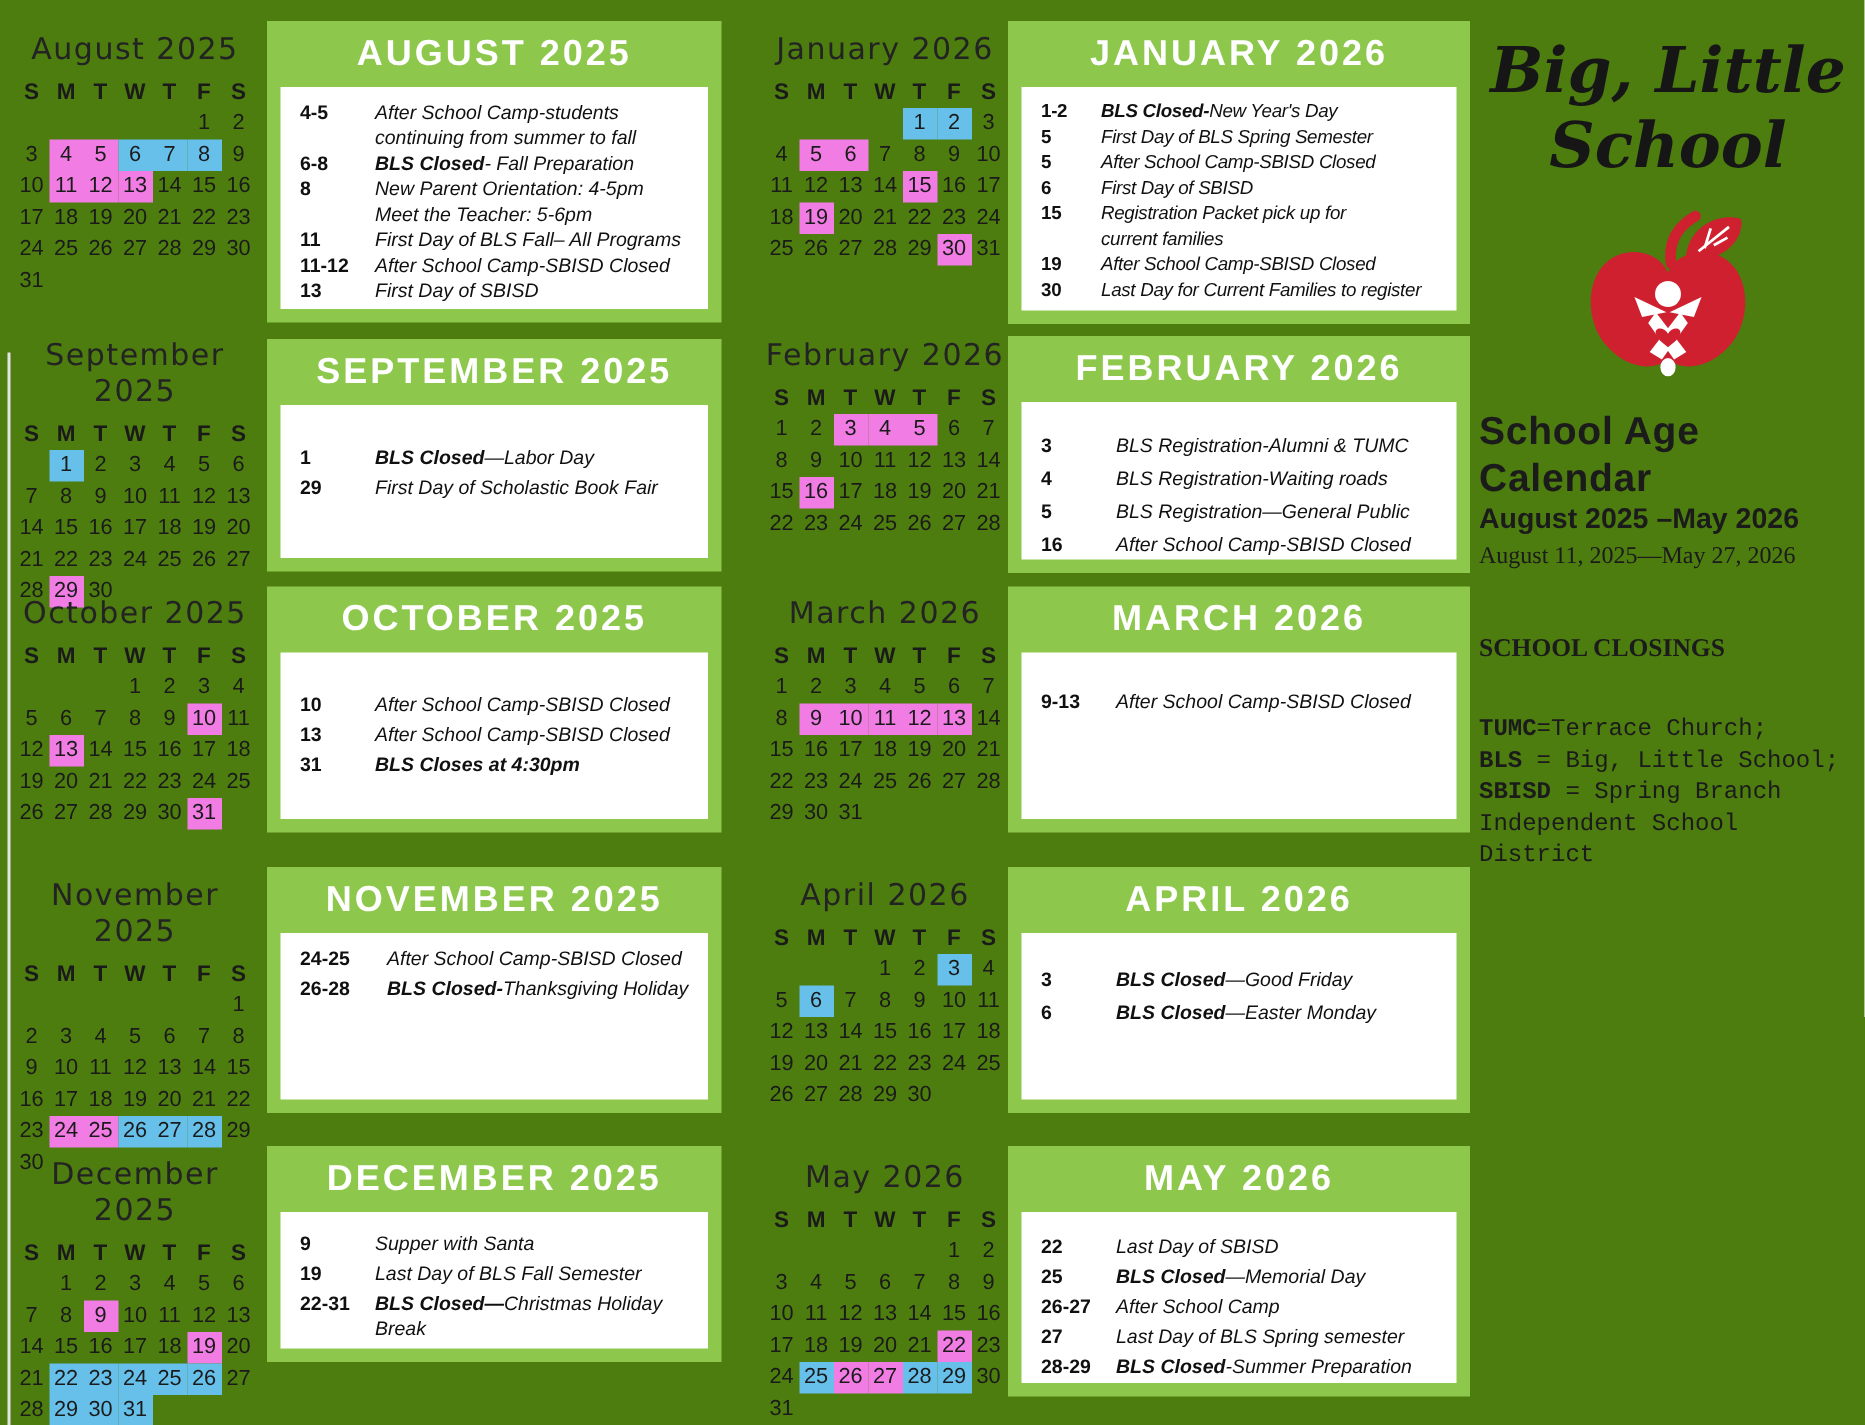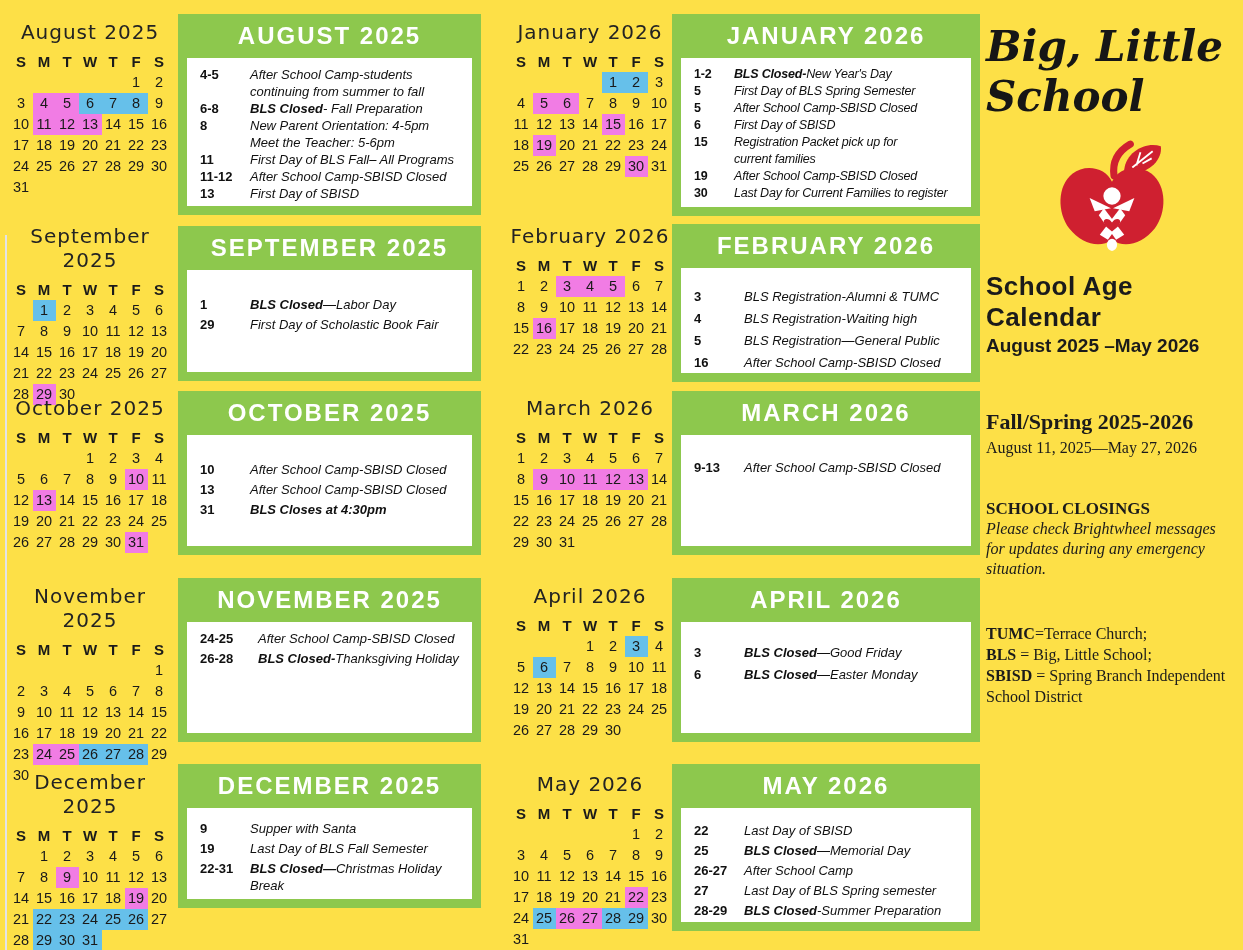--- a/index.html
+++ b/index.html
@@ -1,21 +1,21 @@
 <!DOCTYPE html>
 <html style="--green: #8dc84d; --pink: #f17ce4; --blue: #66c0ea; --red: #cf2030;"><head>
 <meta charset="utf-8">
 <style>
   :root{
     --green:#8dc84d; --pink:#f17ce4; --blue:#66c0ea; --red:#cf2030; --ink:#1b1b1b;
   }
   *{box-sizing:border-box; margin:0; padding:0;}
   html,body{background:#fff;}
   body{font-family:"Liberation Sans",sans-serif; color:var(--ink);}
-  #canvas{position:relative; width:1243px; height:950px; background:#fde047; overflow:hidden;}
+  #canvas{position:relative; width:1243px; height:950px; background:#4d7c0f; overflow:hidden;}
 
   .scan-line{position:absolute; left:5px; top:235px; width:2px; height:715px; background:#e3e3e6;}
 
   
   .mini-cal{position:absolute; width:164px;}
   .cal-title{text-align:center; font-size:20px; letter-spacing:1px; color:#232323; font-family:"DejaVu Sans",sans-serif;}
   .cal-grid{display:grid; grid-template-columns:repeat(7,23px); margin-top:7px; justify-content:center;}
   .cal-cell{height:21px; line-height:21px; text-align:center; font-size:14.5px; color:#1a1a1a;}
   .cal-head{font-weight:700; font-size:15px;}
   .hl-pink{background:var(--pink);}
@@ -62,31 +62,31 @@
   [data-month="6"] .event-body{padding-top:20px;}
   [data-month="6"] .event-row{margin-bottom:5px;}
   [data-month="7"] .event-body{padding-top:24px;}
   [data-month="8"] .event-body{padding-top:22px;}
   [data-month="8"] .event-row{margin-bottom:5px;}
   [data-month="9"] .event-body{padding-top:14px;}
 
   
   .side{position:absolute; left:986px; top:14px; width:252px;}
   .logo-script{font-family:"DejaVu Serif",serif; font-style:italic; font-weight:700;
-    font-size:42px; line-height:1.2; color:#161616; margin-top:8px;}
+    font-size:42px; line-height:1.2; text-align:center; color:#161616; margin-top:8px;}
   .apple-wrap{width:122px; margin:16px auto 0;}
   .subtitle1{font-size:26px; font-weight:800; text-align:left; margin-top:14px; letter-spacing:0.5px;}
   .subtitle2{font-size:19px; font-weight:700; margin-top:2px;}
   .serif{font-family:"Liberation Serif",serif;}
   .term-title{font-size:22px; font-weight:700; margin-top:52px;}
   .term-dates{font-size:16px; margin-top:4px;}
   .closings{margin-top:42px; font-size:16px; line-height:20px;}
   .closings-title{font-weight:700; font-size:17px;}
   .closings-italic{font-style:italic;}
-  .legend{margin-top:44px; font-size:16px; line-height:21px;}
+  .legend{margin-top:34px; font-size:16px; line-height:21px;font-family:Liberation Mono, monospace;}
   .legend b{font-weight:800;}
   .footnote{margin-top:20px; font-size:16px; line-height:21px;}
 </style>
 </head>
 <body>
 
 <div id="canvas">
   <div class="scan-line"></div>
 
   <section data-month="0">
@@ -552,21 +552,21 @@
     </div>
     <div class="event-box pos-box-6">
       <div class="event-header">FEBRUARY 2026</div>
       <div class="event-body">
           <div class="event-row">
             <span class="event-date">3</span>
             <span class="event-text">BLS Registration-Alumni &amp; TUMC</span>
           </div>
           <div class="event-row">
             <span class="event-date">4</span>
-            <span class="event-text">BLS Registration-Waiting high</span>
+            <span class="event-text">BLS Registration-Waiting roads</span>
           </div>
           <div class="event-row">
             <span class="event-date">5</span>
             <span class="event-text">BLS Registration—General Public</span>
           </div>
           <div class="event-row">
             <span class="event-date">16</span>
             <span class="event-text">After School Camp-SBISD Closed</span>
           </div>
         </div>
@@ -783,26 +783,24 @@
         <path d="M61 68 L82 58 L77 71 Z" fill="#fff"></path>
         <path d="M52 68 L72 94 L64 99 L47 75 Z" fill="#fff"></path>
         <path d="M68 68 L48 94 L56 99 L73 75 Z" fill="#fff"></path>
         <path d="M60 82 C57 77 51 78 52 82 C53 86 57 88 60 91 C63 88 67 86 68 82 C69 78 63 77 60 82 Z" fill="#cf2030"></path>
       </svg>
     </div>
 
     <div class="subtitle1">School Age Calendar</div>
     <div class="subtitle2">August 2025 –May 2026</div>
 
-    <div class="serif term-title">Fall/Spring 2025-2026</div>
     <div class="serif term-dates">August 11, 2025—May 27, 2026</div>
 
     <div class="serif closings">
       <div class="closings-title">SCHOOL CLOSINGS</div>
-      <div class="closings-italic">Please check Brightwheel messages for updates during any emergency situation.</div>
     </div>
 
     <div class="serif legend">
         <div><b>TUMC</b>=Terrace Church;</div>
         <div><b>BLS</b> = Big, Little School;</div>
         <div><b>SBISD</b> = Spring Branch Independent School District</div>
       </div>
 
   </aside>
 </div>

